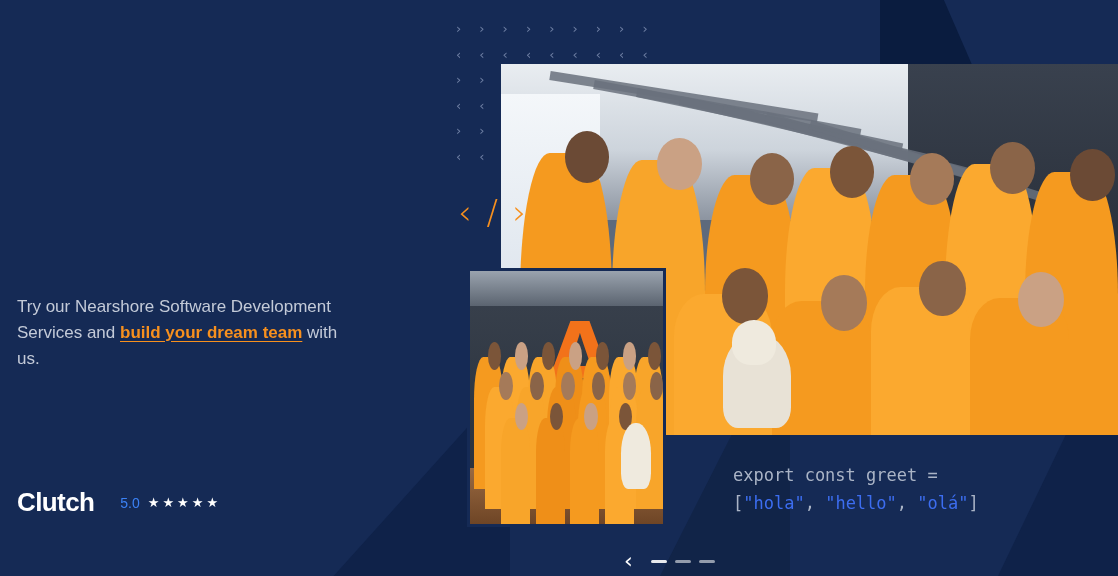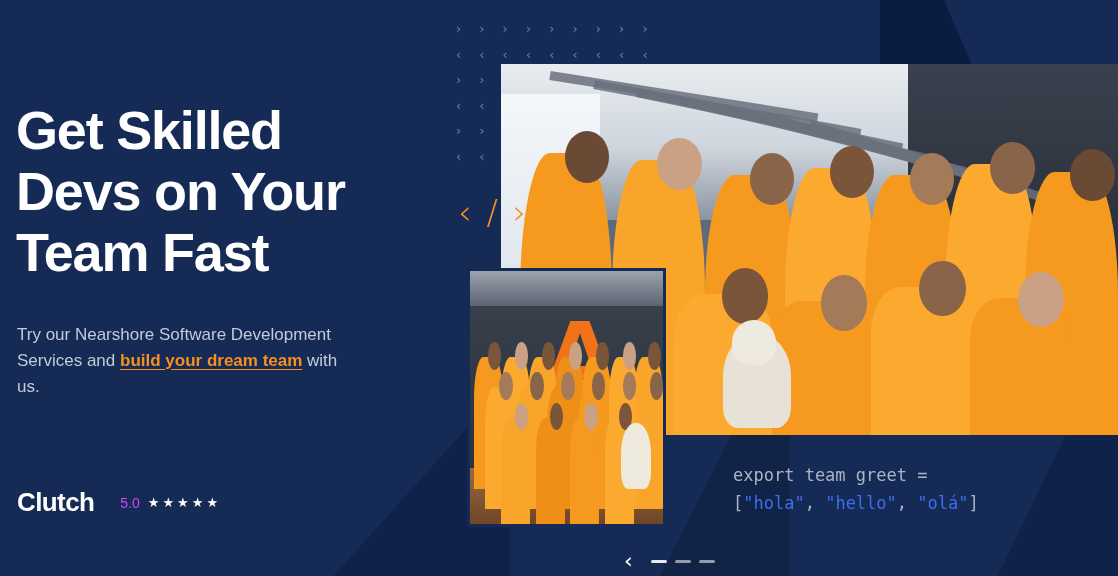--- a/index.html
+++ b/index.html
@@ -78,21 +78,21 @@
     width: 400px;
     color: #ffffff;
     font-size: 54px;
     line-height: 61px;
     font-weight: 700;
     letter-spacing: -1.2px;
   }
 
   .subcopy {
     position: absolute;
-    left: 17px; top: 322px;
+    left: 17px; top: 294px;
     width: 330px;
     color: #c3cad8;
     font-size: 17px;
     line-height: 26px;
     font-weight: 400;
   }
   .subcopy .link {
     color: #f7901e;
     text-decoration: underline;
     text-underline-offset: 3px;
@@ -121,21 +121,21 @@
     align-items: center;
     gap: 26px;
   }
   .clutch-mark {
     color: #ffffff;
     font-size: 26px;
     font-weight: 700;
     letter-spacing: -0.6px;
   }
   .rating-right { display: flex; align-items: center; gap: 8px; }
-  .rating-score { color: #d946ef; font-size: 14px; }
+  .rating-score { color: #3b82f6; font-size: 14px; }
   .stars { color: #ffffff; font-size: 13px; letter-spacing: 3px; }
 
   
   .photo-main {
     position: absolute;
     left: 501px; top: 64px;
     width: 617px; height: 371px;
     overflow: hidden;
     background: #5d6a7c;
   }
@@ -383,34 +383,33 @@
         <div class="person" style="left:52%;top:58%;width:15%;height:42%;background:#f59a1f;border-radius:32% 32% 0 0;"></div>
         <div class="head" style="left:59.2%;top:52%;width:7%;height:11%;background:#caa184;border-radius:50%;transform:none;"></div>
         <div class="person" style="left:70%;top:58%;width:15%;height:42%;background:#fba92f;border-radius:32% 32% 0 0;"></div>
         <div class="head" style="left:77.2%;top:52%;width:7%;height:11%;background:#7b5539;border-radius:50%;transform:none;"></div>
         <div class="" style="position:absolute;left:78%;top:60%;width:16%;height:26%;background:#efeade;border-radius:46% 46% 24% 24%;"></div>
       </div>
   </div>
 
   <div class="code-icon">‹ / ›</div>
 
-  <h1 class="headline">Get Skilled Devs on Your Team Fast</h1>
 
   <p class="subcopy"><span>Try our Nearshore Software Development Services and </span><a class="link">build your dream team</a><span> with us.</span></p>
 
 
   <div class="rating">
     <span class="clutch-mark">Clutch</span>
     <span class="rating-right">
       <span class="rating-score">5.0</span>
       <span class="stars">★★★★★</span>
     </span>
   </div>
 
-  <div class="code-block"><div>export team greet =</div><div><span class="pun">[</span><span class="str">"hola"</span><span class="pun">, </span><span class="str">"hello"</span><span class="pun">, </span><span class="str">"olá"</span><span class="pun">]</span></div></div>
+  <div class="code-block"><div>export const greet =</div><div><span class="pun">[</span><span class="str">"hola"</span><span class="pun">, </span><span class="str">"hello"</span><span class="pun">, </span><span class="str">"olá"</span><span class="pun">]</span></div></div>
 
   <div class="carousel">
     <button class="car-prev">‹</button>
     <div class="dashes" id="carousel-dashes">
         <span class="dash"></span>
         <span class="dash inactive"></span>
         <span class="dash inactive"></span>
       </div>
   </div>
 

